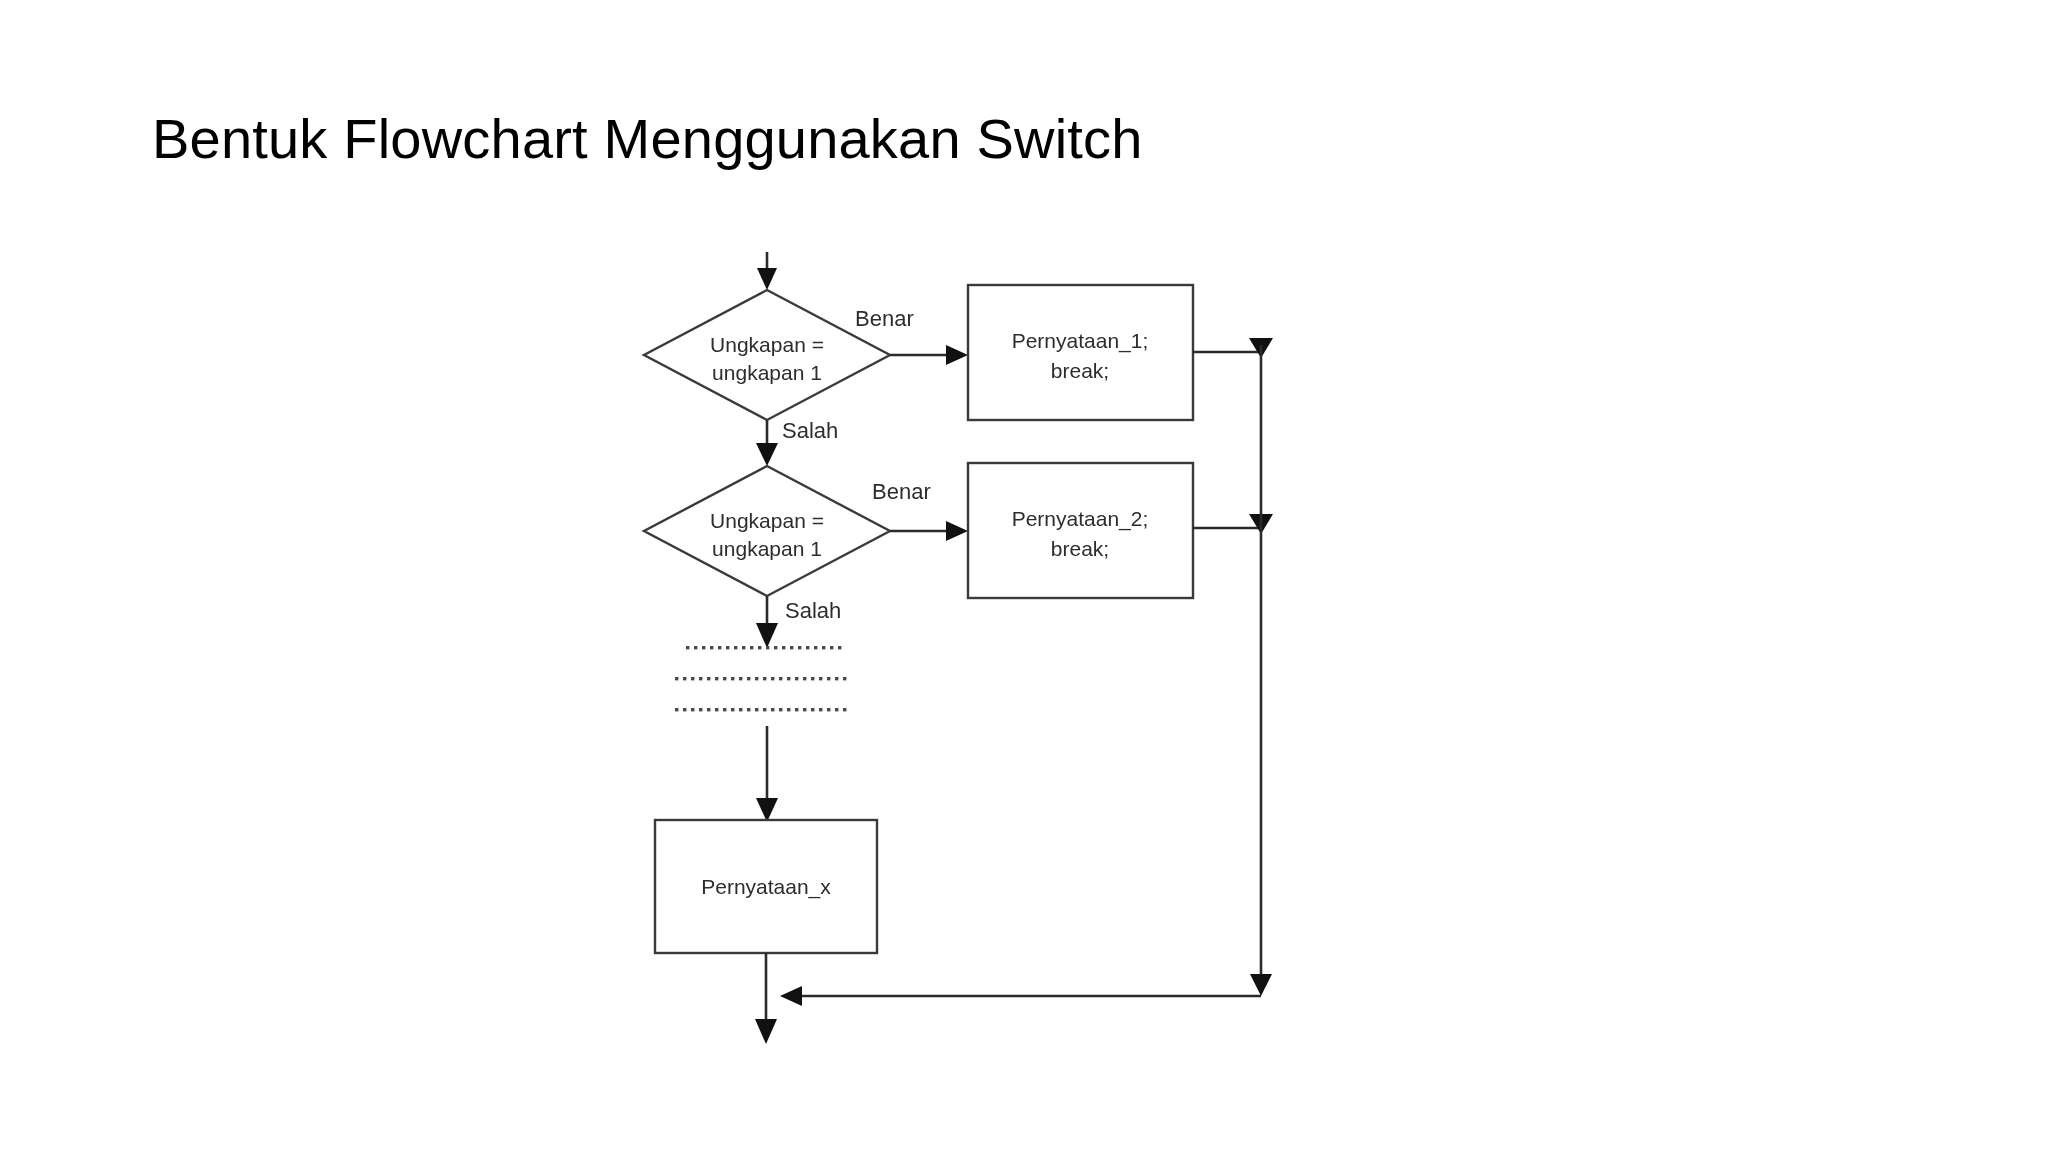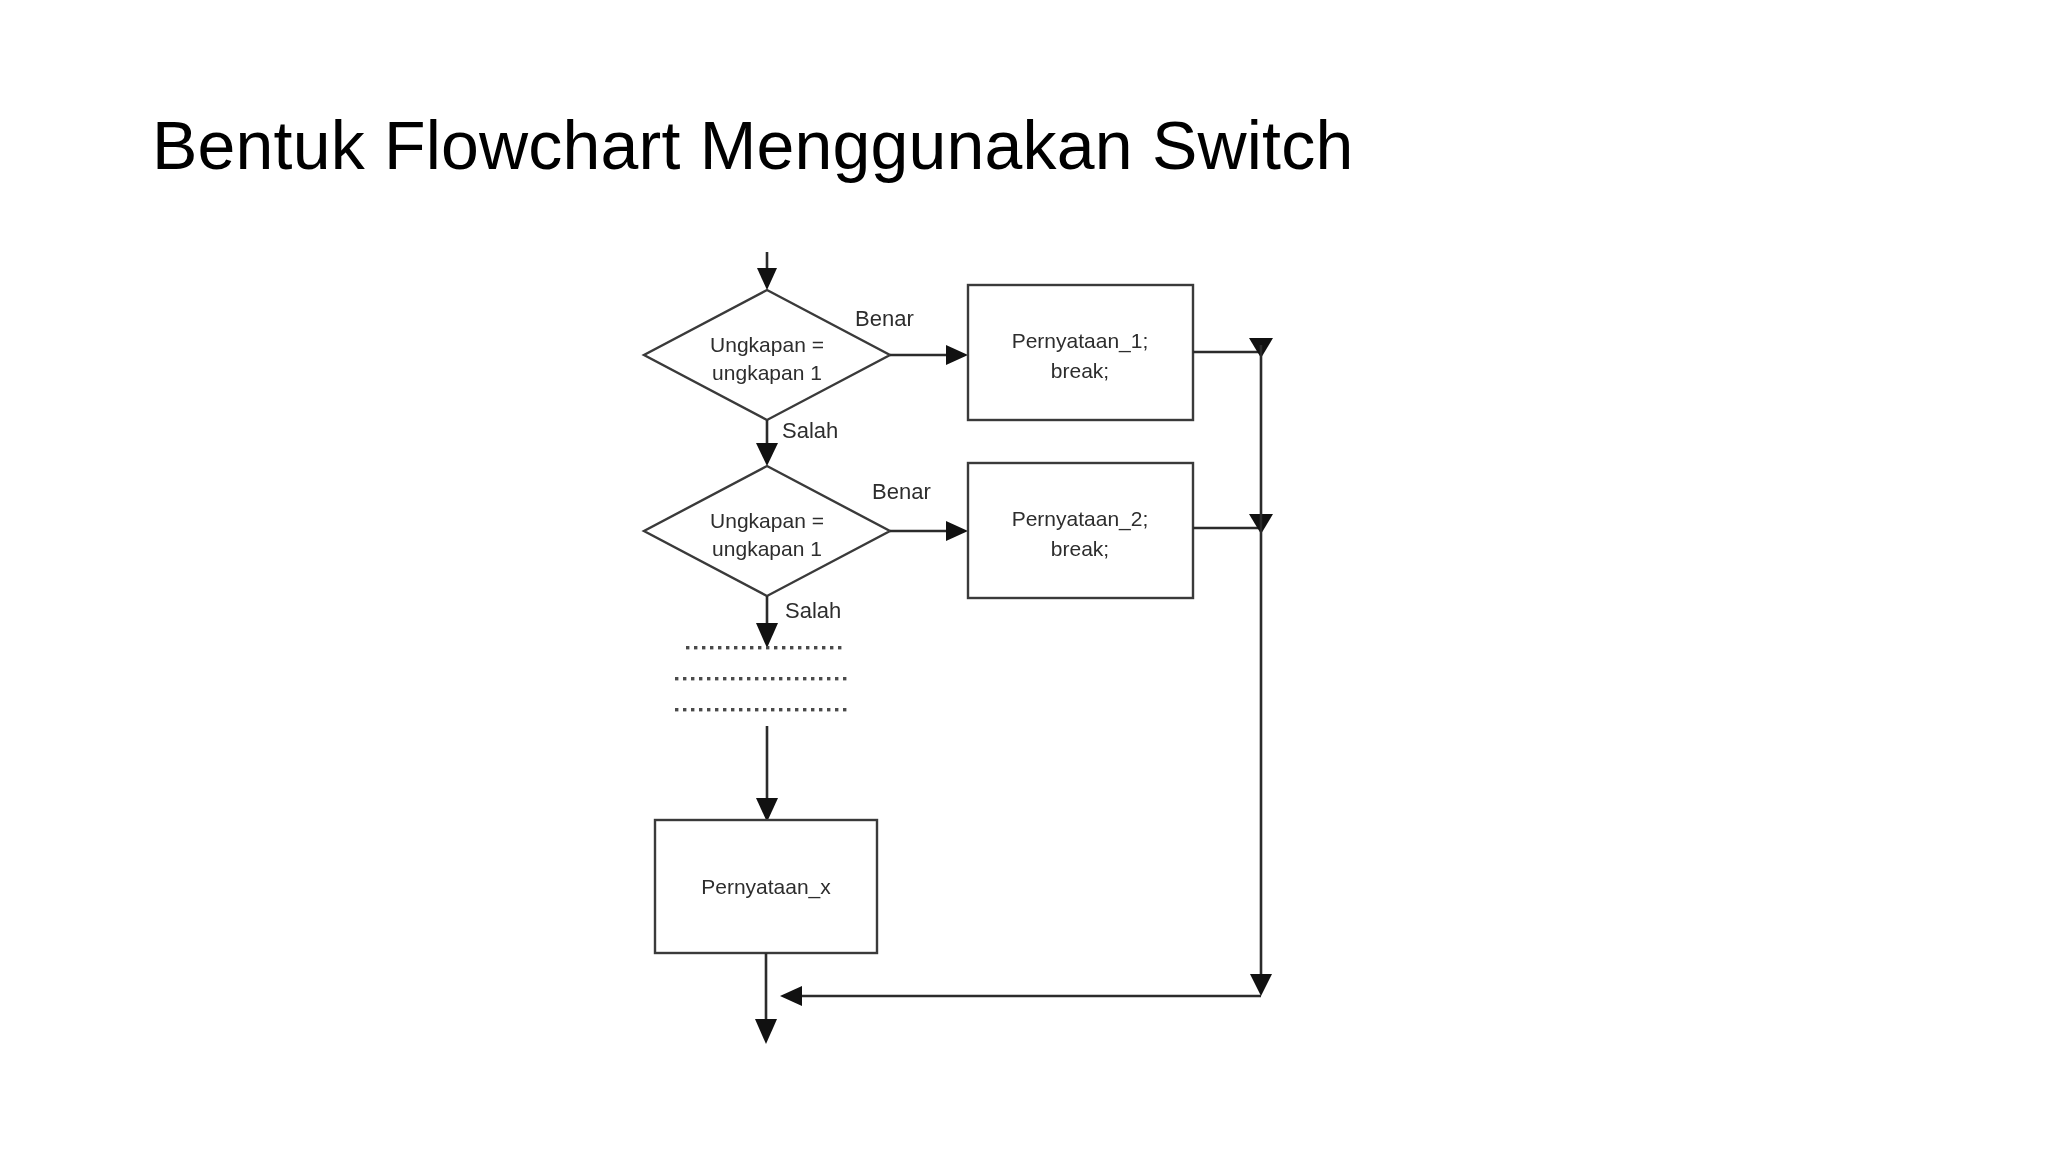--- a/index.html
+++ b/index.html
@@ -21,21 +21,21 @@
     width: 2048px;
     height: 1152px;
     background: #ffffff;
   }
   #slide-title {
     position: absolute;
     left: 152px;
     top: 108px;
     width: 1700px;
     font-family: "Liberation Sans", sans-serif;
-    font-size: 68px;
+    font-size: 56px;
     font-weight: 400;
     line-height: 1.1;
     color: #000000;
     letter-spacing: 0.2px;
     white-space: nowrap;
   }
   #flowchart-figure {
     position: absolute;
     left: 0;
     top: 0;

